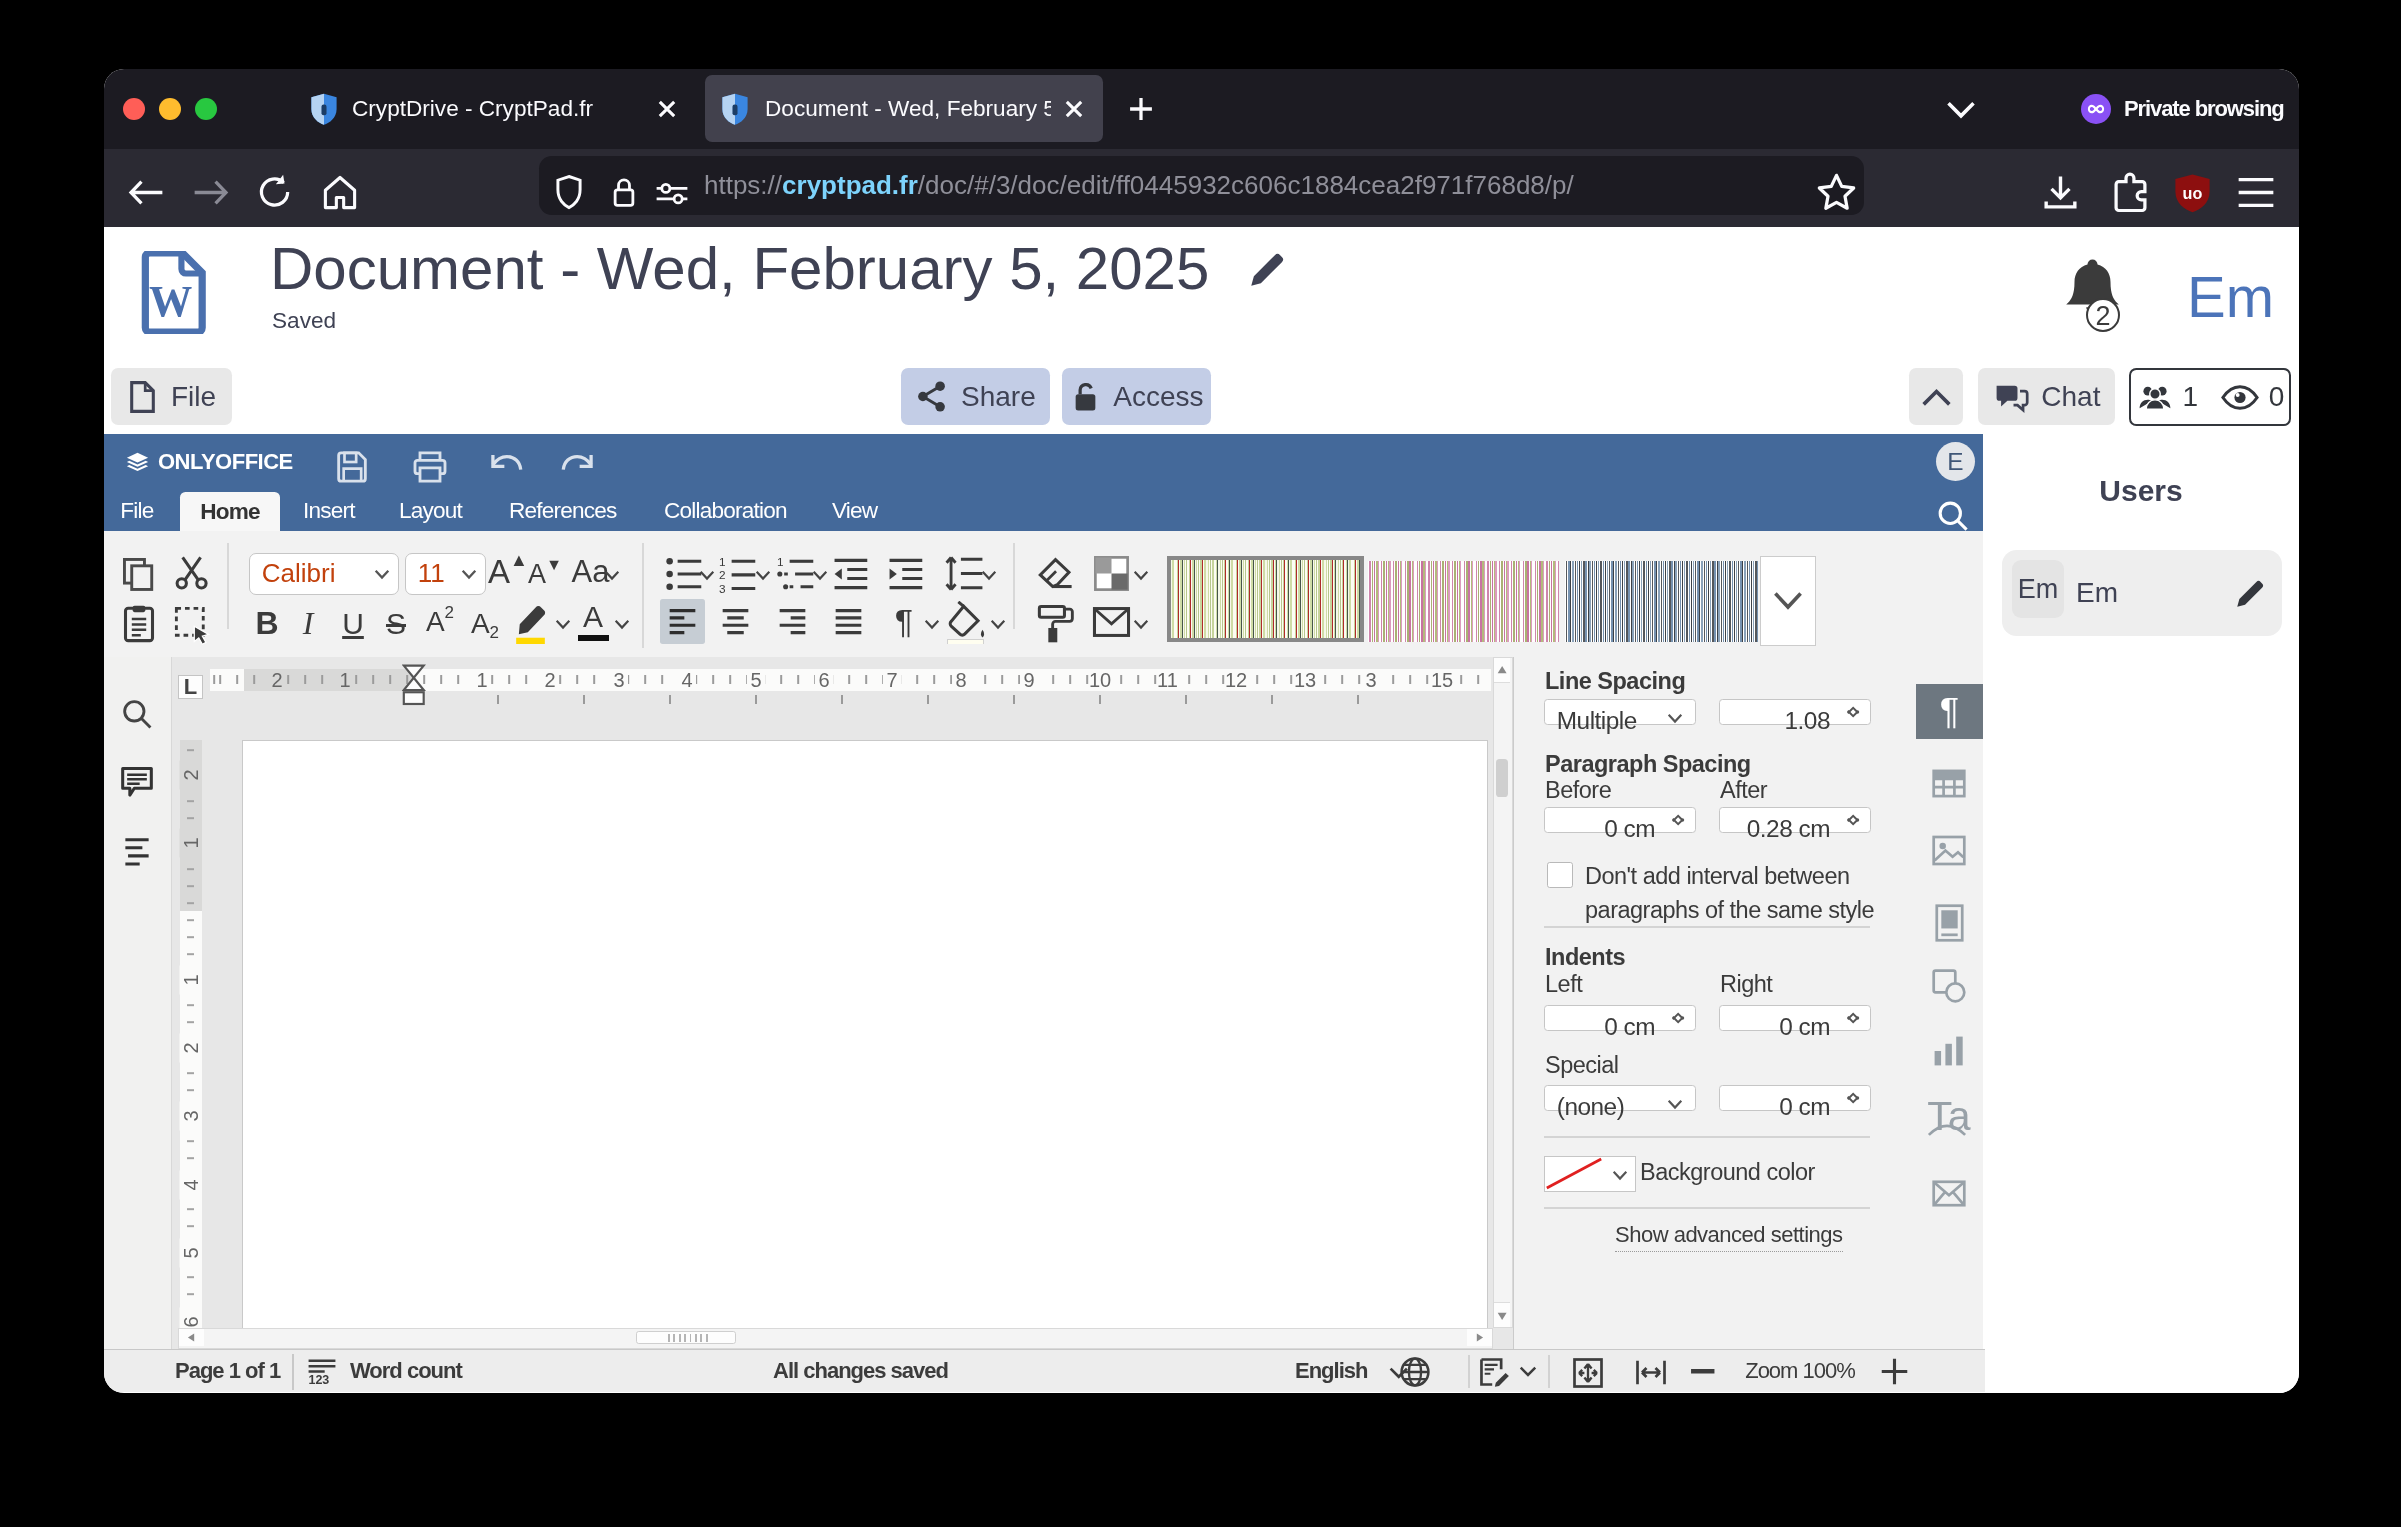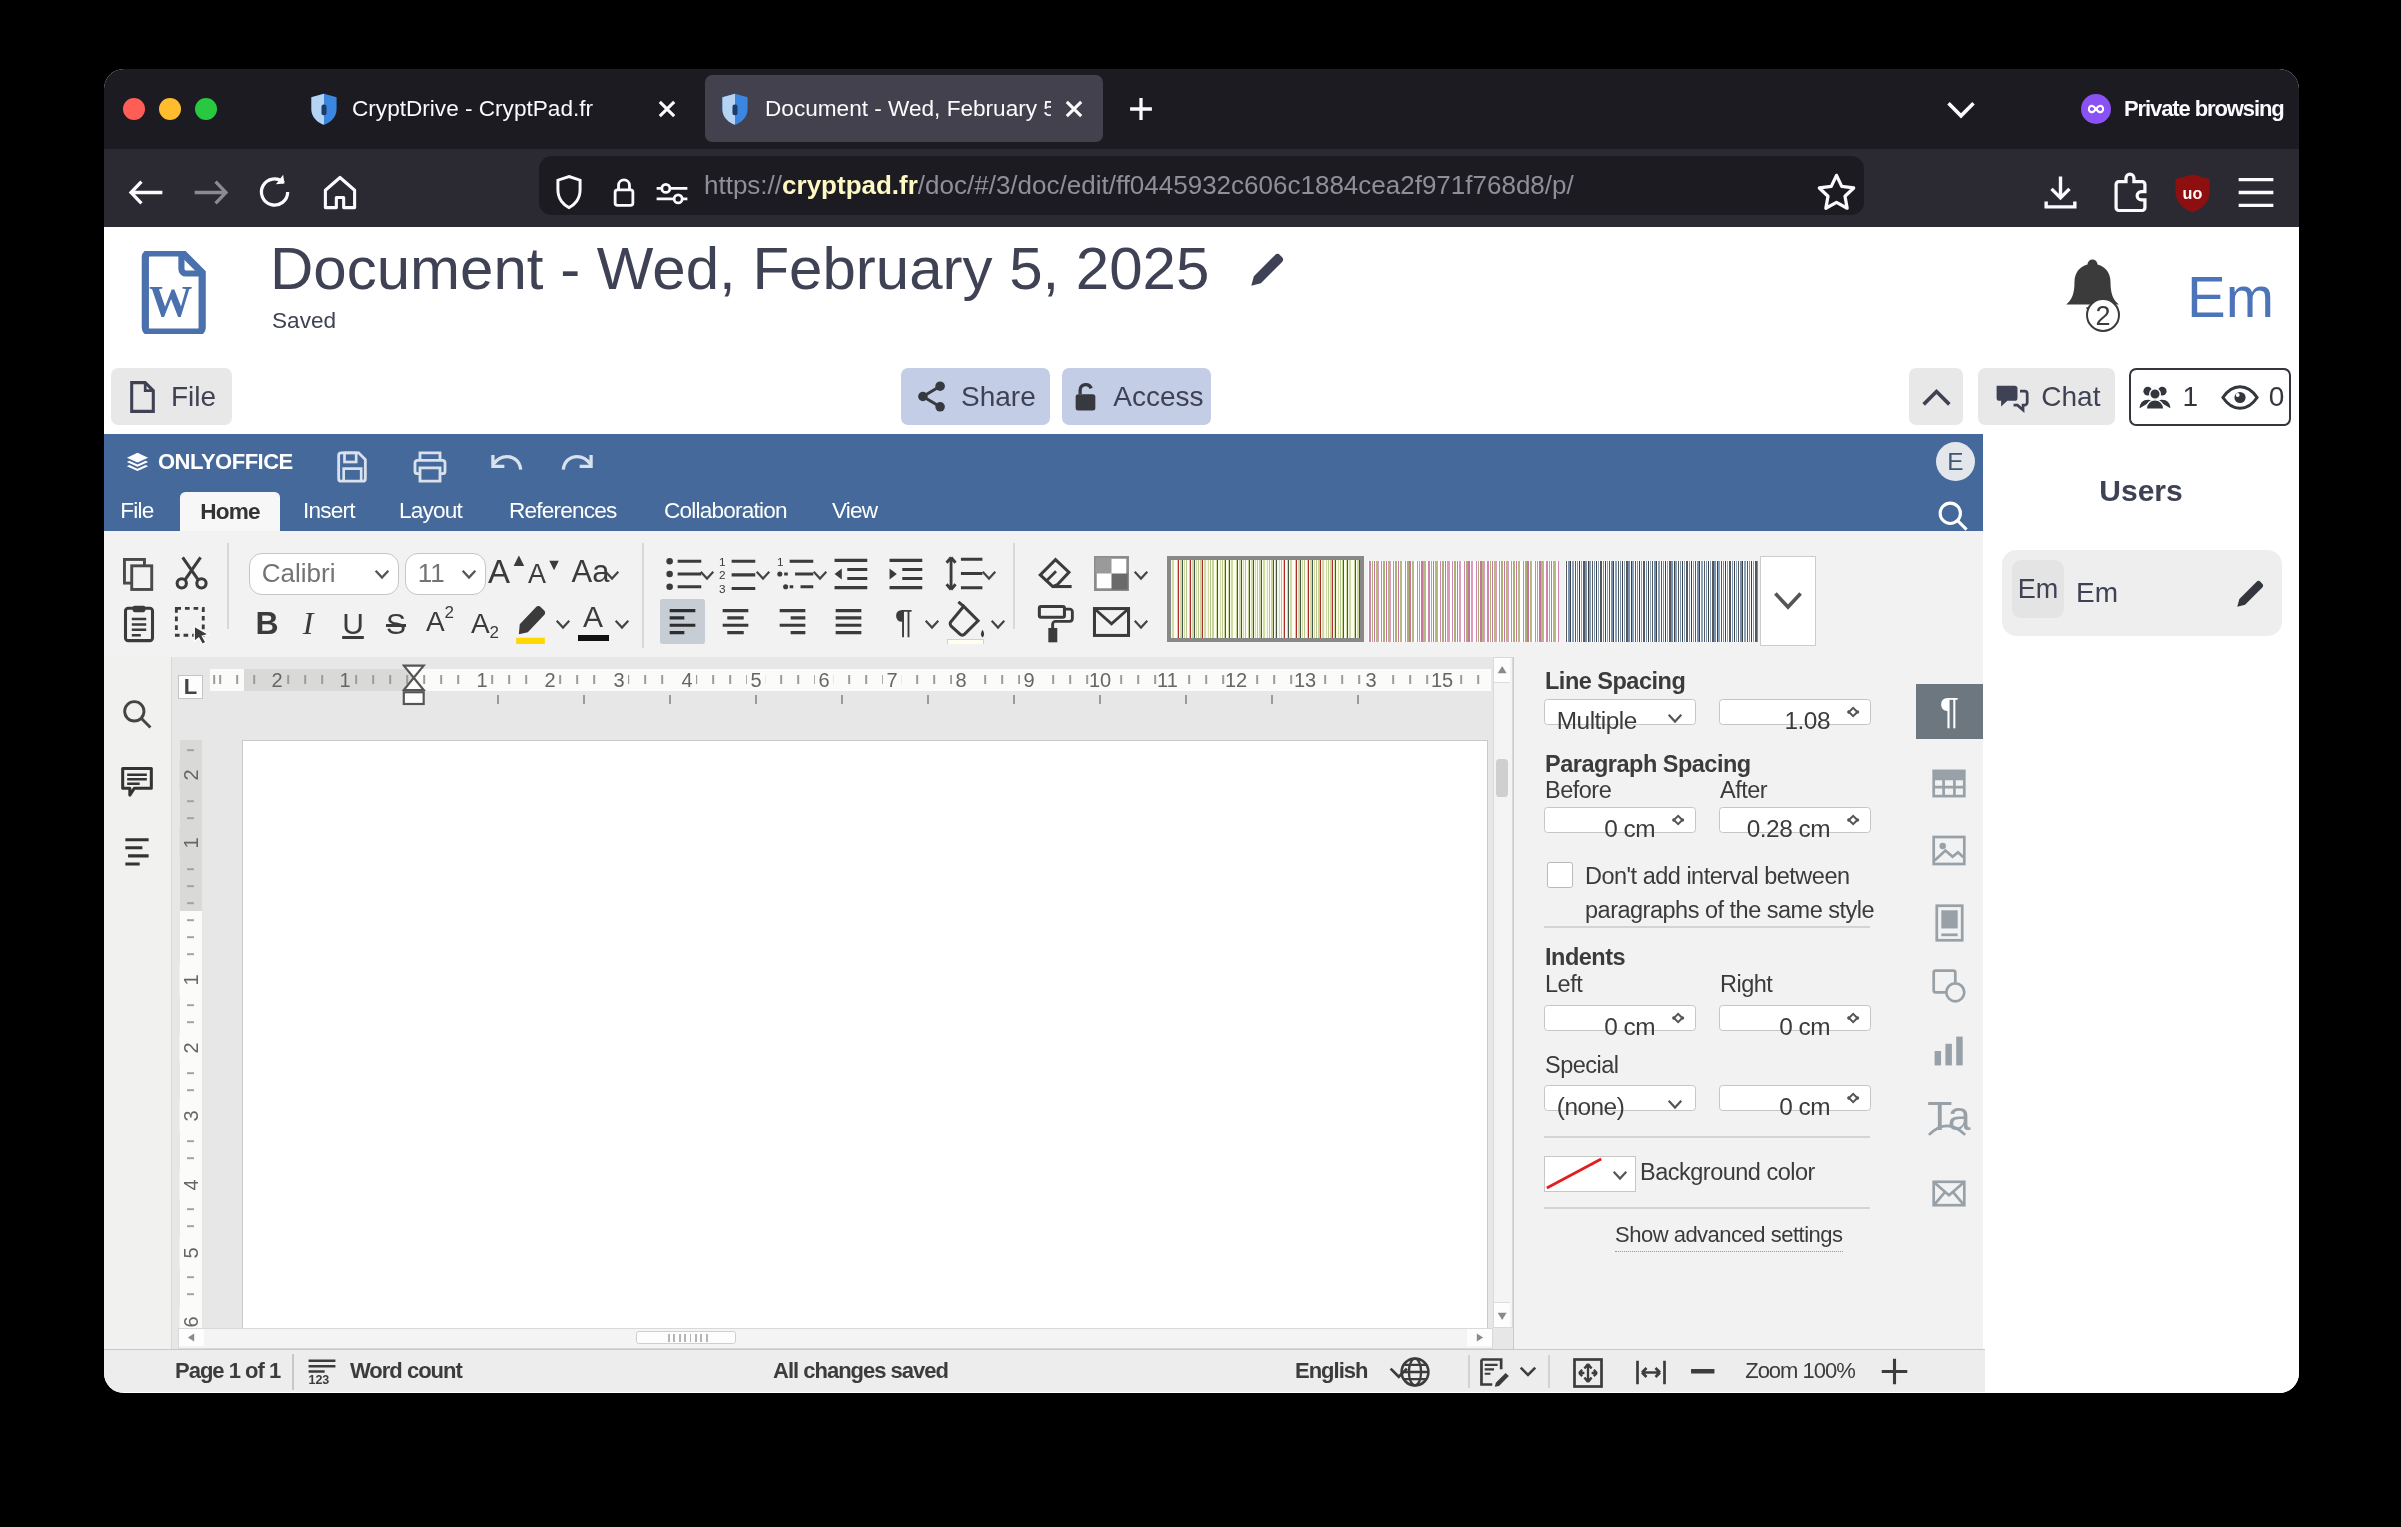--- a/index.html
+++ b/index.html
@@ -8,37 +8,37 @@
 
 #tabbar{position:absolute;left:0;top:0;width:100%;height:80px;background:#1c1b22}
 .light{position:absolute;top:29px;width:22px;height:22px;border-radius:50%}
 .tabtxt{position:absolute;top:0;height:80px;line-height:80px;font-size:22.6px;color:#fbfbfe;white-space:nowrap}
 #tab2{position:absolute;left:601px;top:6.3px;width:398px;height:67px;background:#42414d;border-radius:7.2px;overflow:hidden}
 .xclose{position:absolute;top:22px;width:36px;height:36px;color:#fbfbfe}
 #navbar{position:absolute;left:0;top:80px;width:100%;height:79px;background:#2b2a33}
 #urlbar{position:absolute;left:435px;top:7.2px;width:1325px;height:59px;background:#1c1b22;border-radius:12.7px}
 .nicon{position:absolute}
 #urltext{position:absolute;left:600px;top:7.2px;height:59px;line-height:59px;font-size:26px;color:#8f8f99;white-space:nowrap}
-#urltext b{color:#fef9c3;font-weight:700}
+#urltext b{color:#7dd3fc;font-weight:700}
 
 #cphead{position:absolute;left:0;top:158px;width:100%;height:206px;background:#fff}
 #cptitle{position:absolute;left:166px;top:7.2px;font-size:60px;color:#3f4254;white-space:nowrap}
 #cpsaved{position:absolute;left:168px;top:81px;font-size:22.6px;color:#3f4254}
 #em-top{position:absolute;right:25px;top:36px;font-size:58px;color:#4c74b9}
 .cpbtn{position:absolute;top:141px;height:57px;border-radius:7.2px;font-size:28px;color:#3f4254;display:flex;align-items:center;justify-content:center;gap:12.7px}
 .gray{background:#e8e8e8}
 .lav{background:#c3cde6}
 
 #bluebar{position:absolute;left:0;top:365px;width:1879px;height:98px;background:#44699a}
 #ootabs{position:absolute;left:0;top:423px;width:1879px;height:40px;font-size:22.6px;letter-spacing:-0.8px;color:#fff}
 .ootab{position:absolute;top:0;height:40px;line-height:38px}
 #hometab{position:absolute;left:76px;top:0;width:100px;height:40px;background:#f7f7f7;border-radius:5.4px 5.4px 0 0;color:#333;text-align:center;line-height:40px;font-weight:bold}
 #ribbon{position:absolute;left:0;top:462px;width:1879px;height:126px;background:#f2f2f2}
 .rdiv{position:absolute;top:20px;width:1.8px;height:86px;background:#d8d8d8}
-.combo{position:absolute;background:#fff;border:1.8px solid #c6c6c6;border-radius:13px;color:#737373}
+.combo{position:absolute;background:#fff;border:1.8px solid #c6c6c6;border-radius:7px;color:#c2410c}
 .rb{position:absolute;display:flex;align-items:center;justify-content:center;color:#3b3b3b}
 #ribbon>*{margin-top:-8.1px}
 #ribbon>.gal{margin-top:0}
 
 #docarea{position:absolute;left:0;top:588px;width:1879px;height:692px;background:#e7e7e7}
 #sidebarL{position:absolute;left:0;top:0;width:68px;height:692px;background:#f1f1f0;border-right:1.8px solid #d8d8d8}
 #hruler{position:absolute;left:106px;top:11.8px;width:1281px;height:22px;background:#fbfbfa}
 #vruler{position:absolute;left:76px;top:83px;width:22px;height:609px;background:#fbfbfa}
 #page{position:absolute;left:138px;top:83px;width:1246px;height:609px;background:#fff;border:1.8px solid #c9c9c9;border-bottom:none}
 #vsb{position:absolute;left:1389px;top:0;width:20px;height:671px;background:#f4f4f4;border:1.8px solid #d9d9d9}

